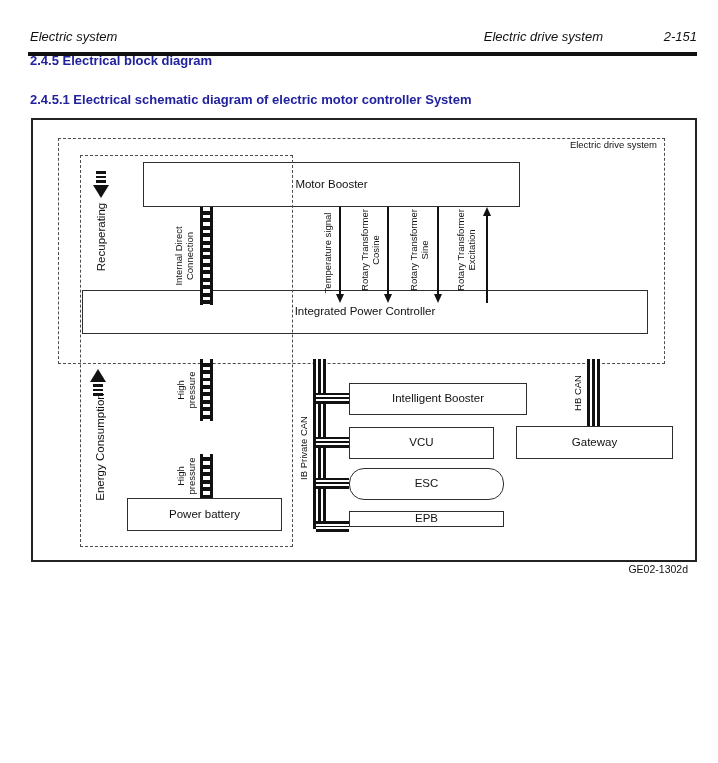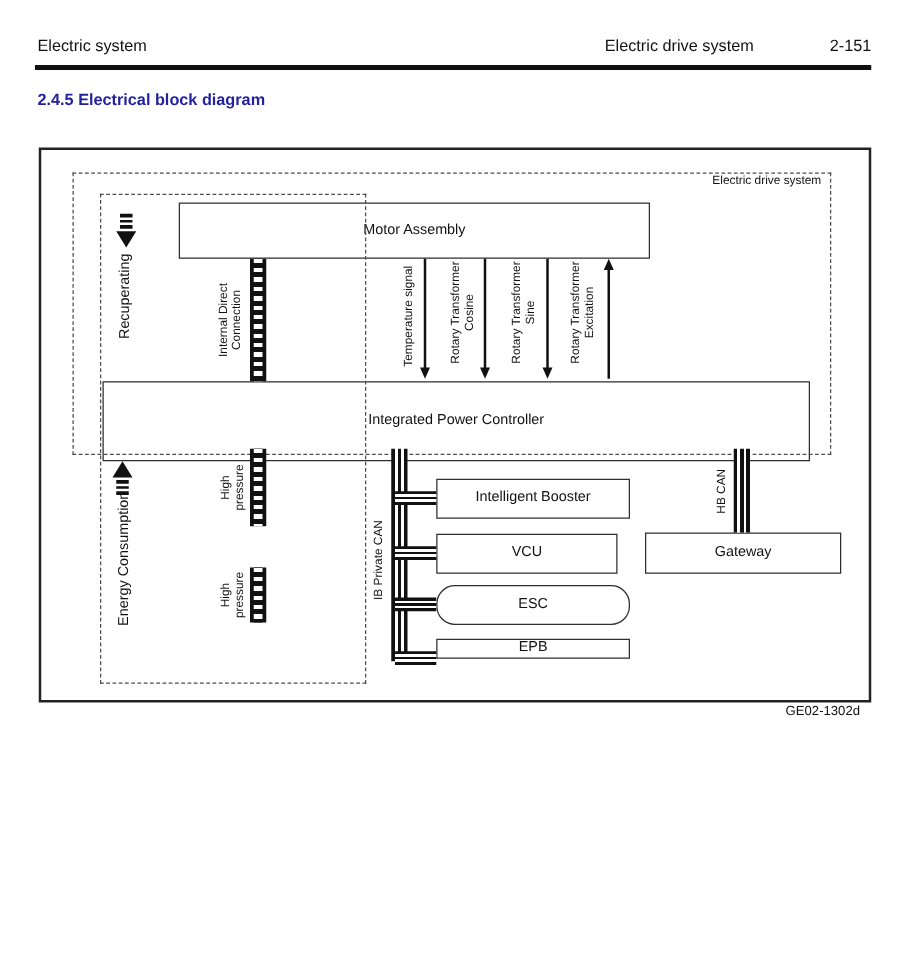--- a/index.html
+++ b/index.html
@@ -2,21 +2,21 @@
 <html style="--blue: #22229e;"><head>
 <meta charset="utf-8">
 <style>
   * { margin:0; padding:0; box-sizing:border-box; }
   body { background:#fff; font-family:"Liberation Sans", sans-serif; }
   .page { position:relative; width:718px; height:763px; background:#fff; color:#111; overflow:hidden; }
 
   .abs { position:absolute; }
 
   
-  .hdr { font-size:13px; color:#111; white-space:nowrap; }
+  .hdr { font-size:13px; color:#111; white-space:nowrap;font-style:italic; }
   .rule { background:#111; }
   .h-blue { font-size:13px; font-weight:bold; color:var(--blue,#22229e); white-space:nowrap; }
 
   
   .frame { border:2px solid #222; background:#fff; }
   .dashbox { border:1.5px dashed #4d4d4d; z-index:2; pointer-events:none; }
 
   
   .blk { background:#fff; border:1.5px solid #2e2e2e; display:flex; flex-direction:column;
          align-items:center; justify-content:center; text-align:center;
@@ -60,31 +60,33 @@
 </head>
 <body>
 
 <div class="page">
 
   <div class="abs hdr" style="left:30px; top:29px;">Electric system</div>
   <div class="abs hdr" style="right:115px; top:29px;">Electric drive system</div>
   <div class="abs hdr" style="right:21px; top:29px;">2-151</div>
   <div class="abs rule" style="left:28px; top:52px; width:669px; height:3.5px;"></div>
 
-  <div class="abs h-blue" style="left:30px; top:72px;text-align:center;">2.4.5 Electrical block diagram</div>
+  <div class="abs h-blue" style="left:30px; top:53px;text-align:center;">2.4.5 Electrical block diagram</div>
+  <div class="abs h-blue" style="left:30px; top:92px;">2.4.5.1 Electrical schematic diagram of electric motor controller System</div>
 
   <div class="abs frame" style="left:31px; top:118px; width:666px; height:444px;"></div>
 
   <div class="abs dashbox" style="left:58px; top:138px; width:607px; height:226px;"></div>
   <div class="abs dashbox" style="left:80px; top:155px; width:213px; height:392px;"></div>
   <div class="abs smalltext" style="right:61px; top:139px; z-index:4;">Electric drive system</div>
 
-  <div class="abs blk" style="left:143px; top:162px; width:377px; height:45px;">Motor Assembly</div>
-  <div class="abs blk" style="left:82px; top:305px; width:566px; height:64px;text-align:center;">Integrated Power Controller</div>
-  <div class="abs blk" style="left:349px; top:383px; width:155px; height:32px;">Intelligent Booster</div>
+  <div class="abs blk" style="left:143px; top:162px; width:377px; height:45px;">Motor Booster</div>
+  <div class="abs blk" style="left:82px; top:290px; width:566px; height:44px;text-align:center;">Integrated Power Controller</div>
+  <div class="abs blk" style="left:127px; top:498px; width:155px; height:33px;">Power battery</div>
+  <div class="abs blk" style="left:349px; top:383px; width:178px; height:32px;">Intelligent Booster</div>
   <div class="abs blk" style="left:349px; top:427px; width:145px; height:32px;">VCU</div>
   <div class="abs blk" style="left:349px; top:468px; width:155px; height:32px;border-radius:15px;">ESC</div>
   <div class="abs blk" style="left:349px; top:511px; width:155px; height:16px;">EPB</div>
   <div class="abs blk" style="left:516px; top:426px; width:157px; height:33px;">Gateway</div>
 
   <div class="abs ladder" style="left:200px; top:207px; height:98px;"></div>
   <div class="abs ladder" style="left:200px; top:359px; height:62px;"></div>
   <div class="abs ladder" style="left:200px; top:454px; height:44px;"></div>
 
   <div class="abs busv" style="left:313px; top:359px; height:170px;"></div>

